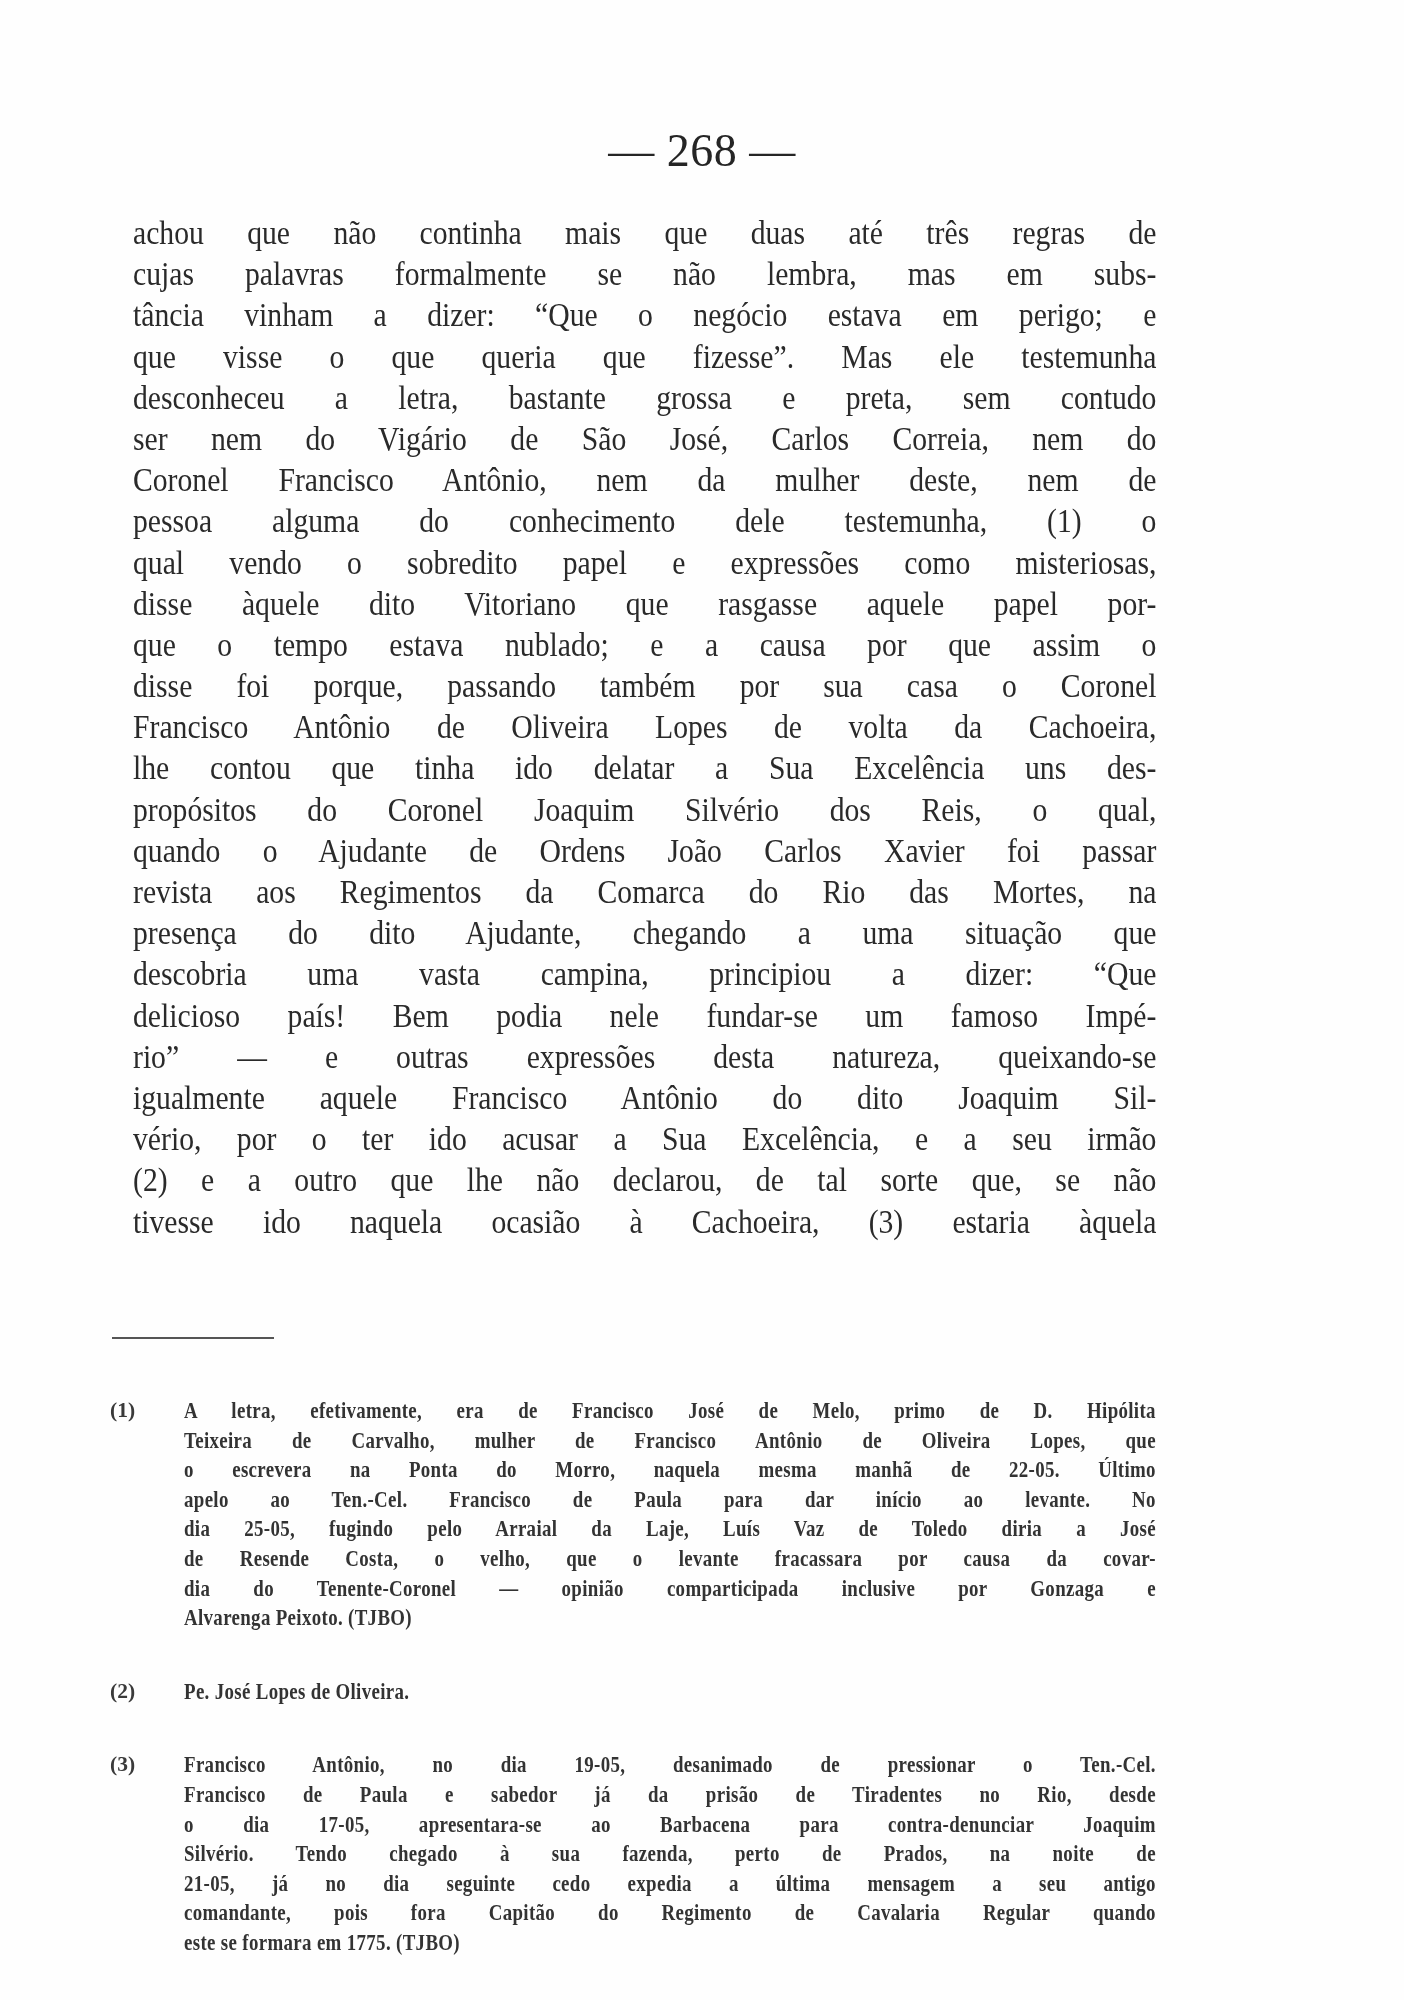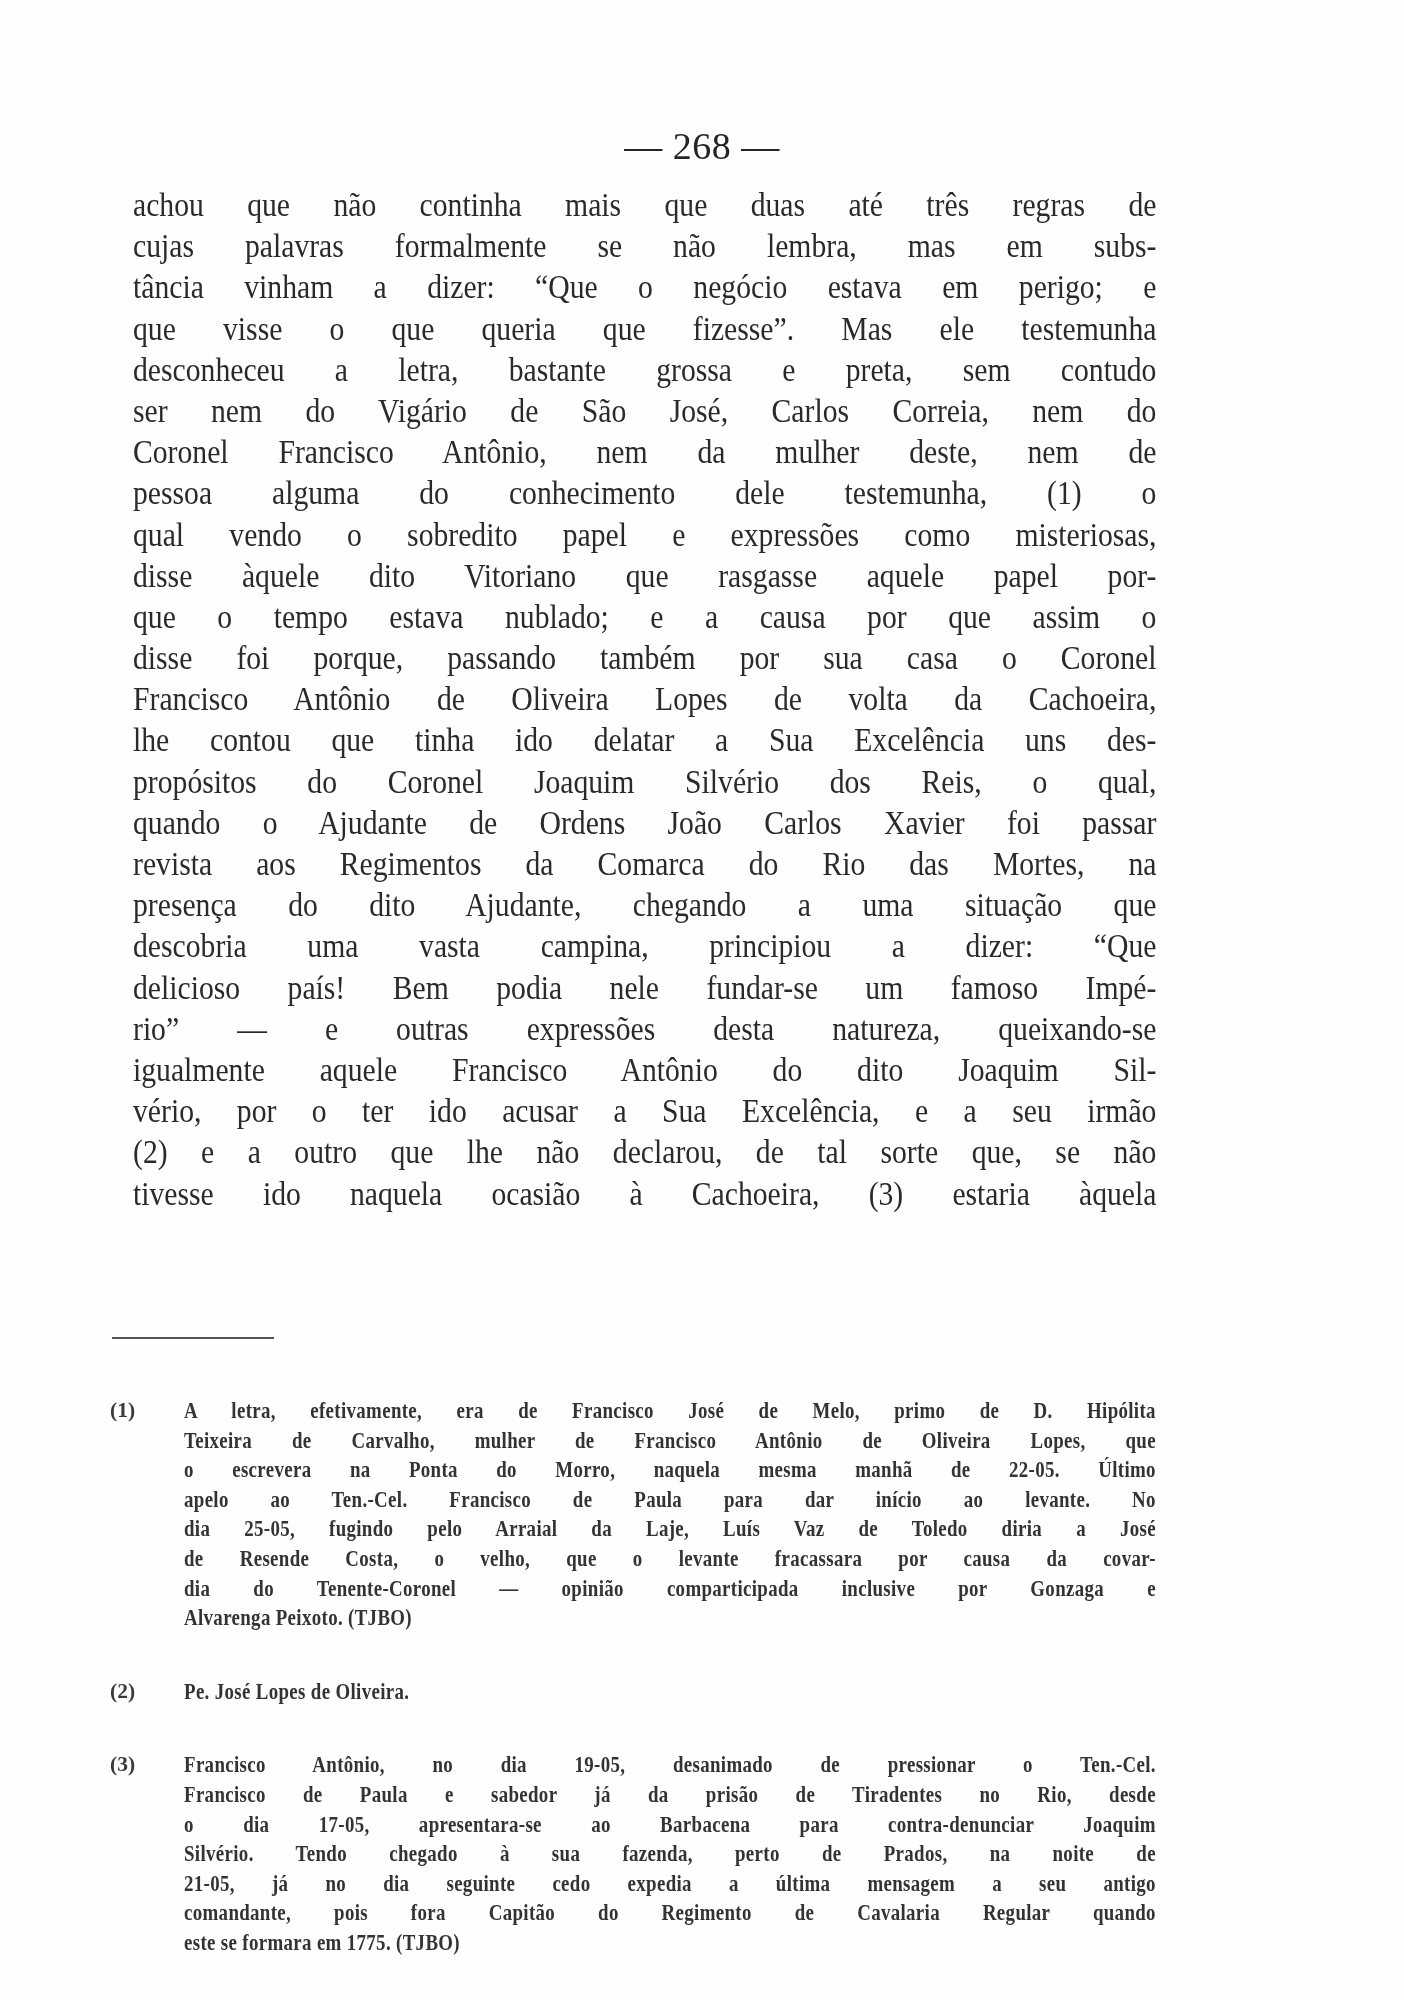--- a/index.html
+++ b/index.html
@@ -8,27 +8,27 @@
       background: #fefefe;
       position: relative;
       overflow: hidden;
       font-family: "Liberation Serif", "DejaVu Serif", serif;
       color: #2a2a2a;
     }
     .page-number {
       position: absolute;
       top: 124px; left: 0; width: 1404px;
       text-align: center;
-      font-size: 38px;
+      font-size: 46px;
       letter-spacing: 0.5px;
       color: #252525;
     }
     .body-text {
       position: absolute;
-      left: 133px; top: 184px;
+      left: 133px; top: 212px;
       width: 1023px;
     }
     .body-line {
       display: block;
       height: 41.2px;
       line-height: 41.2px;
       font-size: 34.5px;
       text-align: justify;
       text-align-last: justify;
       white-space: nowrap;

